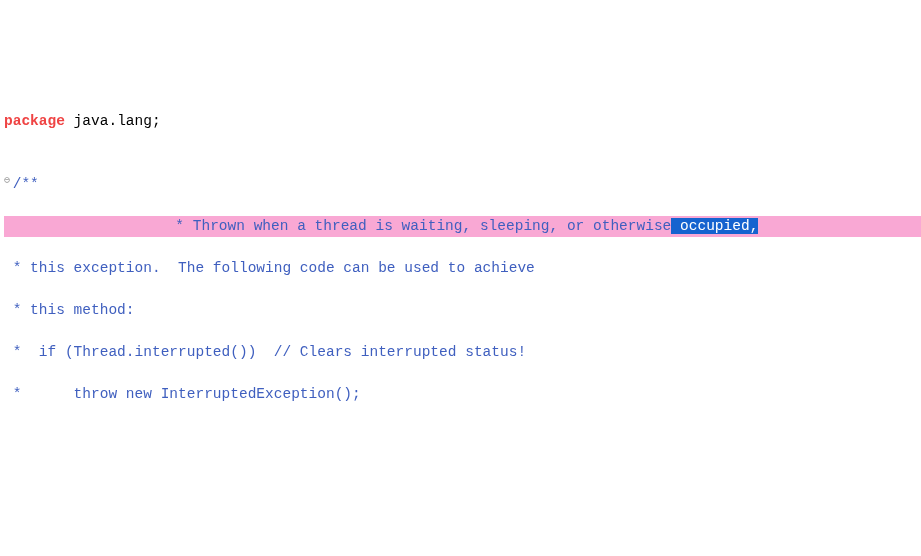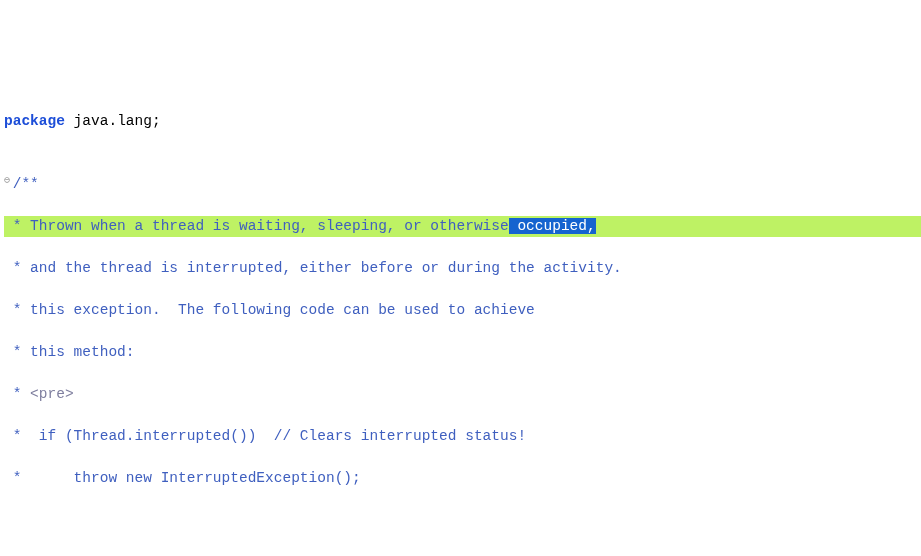--- a/index.html
+++ b/index.html
@@ -12,22 +12,22 @@
     white-space: pre;
     overflow: hidden;
     width: 921px;
     height: 556px;
   }
   .editor {
     padding-top: 6px;
     padding-left: 4px;
   }
   .line { display: block; }
-  .line.hl { background: #bef264; }
-  .kw { color: #1d4ed8; font-weight: bold; }
+  .line.hl { background: #f9a8d4; text-align: center; }
+  .kw { color: #ef4444; font-weight: bold; }
   .pkg { color: #000000; }
   .comment { color: #3f5fbf; }
   .doc-code { color: #7f7f9f; }
   .selection { background: #1563cf; color: #ffffff; }
   .fold-marker {
     position: absolute;
     left: 0;
     font-size: 10px;
     color: #999;
   }
@@ -36,24 +36,22 @@
 </head>
 <body>
 
 
 
 <div class="editor">
 <span class="line"><span class="kw">package</span><span class="pkg"> java.lang;</span></span>
 <span class="line"></span>
 <span class="line lwrap"><span class="fold-marker">⊖</span> <span class="comment">/**</span></span>
 <span class="line hl"><span class="comment"> * Thrown when a thread is waiting, sleeping, or otherwise</span><span class="selection"> occupied,</span></span>
-<span class="line"><span class="comment"> * and the thread is interrupted, either before or during the activity.</span></span>
 <span class="line"><span class="comment"> * this exception.  The following code can be used to achieve</span></span>
 <span class="line"><span class="comment"> * this method:</span></span>
-<span class="line"><span class="comment"> * </span><span class="doc-code">&lt;pre&gt;</span></span>
 <span class="line"><span class="comment"> *  if (Thread.interrupted())  // Clears interrupted status!</span></span>
 <span class="line"><span class="comment"> *      throw new InterruptedException();</span></span>
 
 
 
 
 
 
 
 

